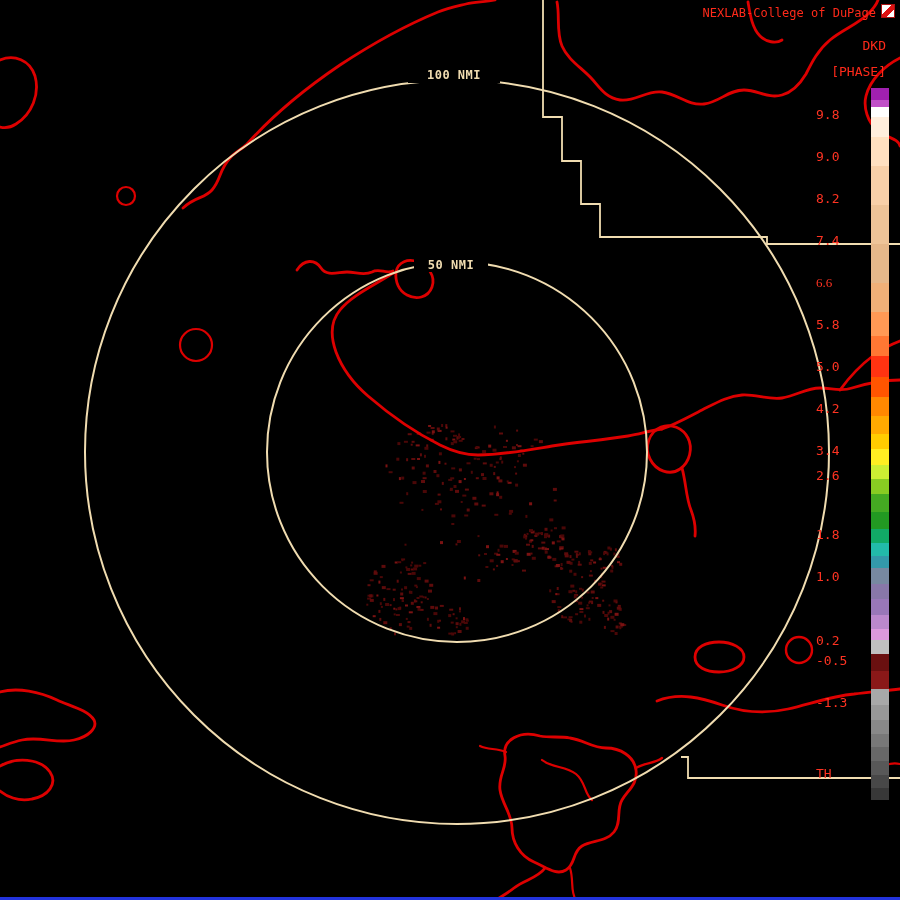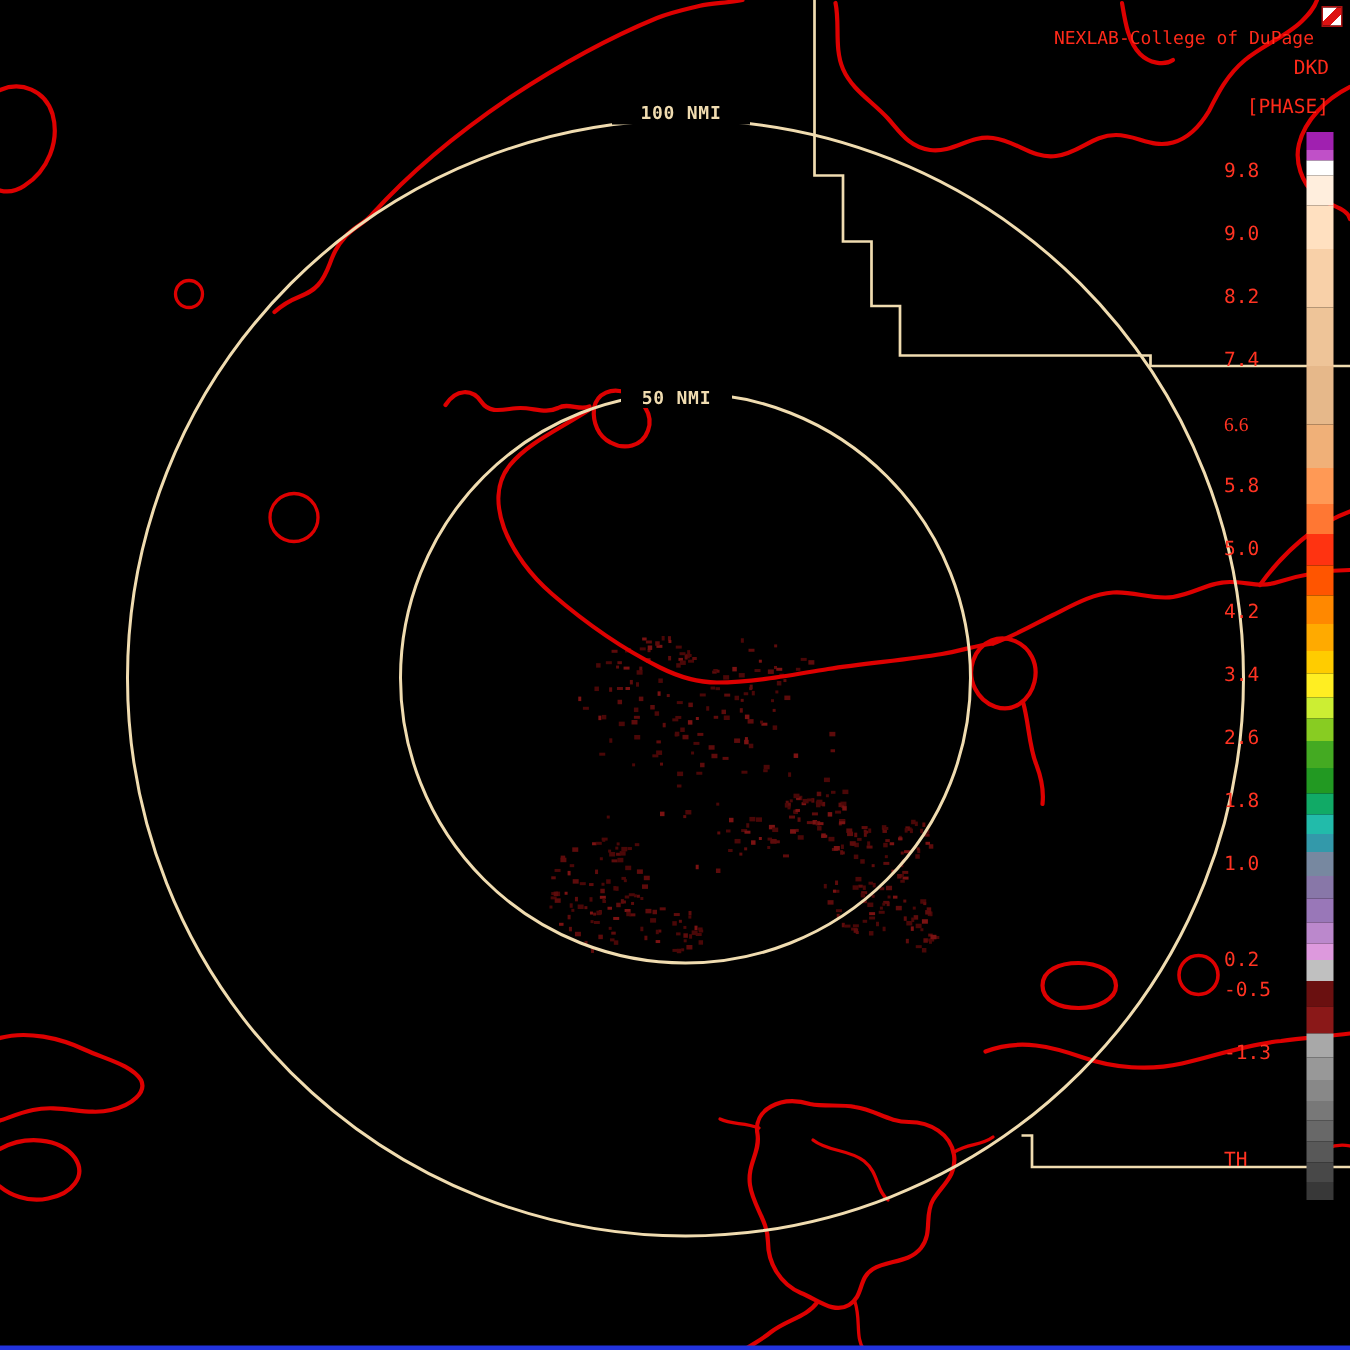--- a/index.html
+++ b/index.html
@@ -5,21 +5,21 @@
   html,body{margin:0;padding:0;background:#000;}
   .stage{
     position:relative;width:900px;height:900px;overflow:hidden;
     background:var(--bg,#000);
     font-family:"DejaVu Sans Mono","Liberation Mono",monospace;
   }
   .stage *{box-sizing:border-box;}
   svg{position:absolute;left:0;top:0;}
   .hdr-brand{
     position:absolute;top:6px;right:24px;
-    color:var(--hdr,#ff2a1a);font-size:12px;white-space:nowrap;margin-top:12px;
+    color:var(--hdr,#ff2a1a);font-size:12px;white-space:nowrap;
   }
   .logo{
     position:absolute;top:4px;right:5px;width:14px;height:14px;
     background:linear-gradient(135deg,#ffffff 0 40%,#dd1111 40% 70%,#ffffff 70% 100%);
     border:1px solid #aa1111;
   }
   .hdr-code{position:absolute;top:38px;right:14px;color:var(--hdr,#ff2a1a);font-size:13px;}
   .hdr-units{position:absolute;top:64px;right:14px;color:var(--hdr,#ff2a1a);font-size:13px;}
   .colorbar{
     position:absolute;left:871px;top:88px;width:18px;height:712px;
@@ -612,21 +612,21 @@
   <div id="tick-container">
       <div class="tick" style="top: 107px;">9.8</div>
       <div class="tick" style="top: 149px;">9.0</div>
       <div class="tick" style="top: 191px;">8.2</div>
       <div class="tick" style="top: 233px;">7.4</div>
       <div class="tick" style="top: 275px; font-family: Liberation Serif, serif;">6.6</div>
       <div class="tick" style="top: 317px;">5.8</div>
       <div class="tick" style="top: 359px;">5.0</div>
       <div class="tick" style="top: 401px;">4.2</div>
       <div class="tick" style="top: 443px;">3.4</div>
-      <div class="tick" style="top: 485px;">2.6</div>
+      <div class="tick" style="top: 468px;">2.6</div>
       <div class="tick" style="top: 527px;">1.8</div>
       <div class="tick" style="top: 569px;">1.0</div>
       <div class="tick" style="top: 611px; margin-top: 22px;">0.2</div>
       <div class="tick" style="top: 653px;">-0.5</div>
       <div class="tick" style="top: 695px;">-1.3</div>
     </div>
   <div class="tick" style="top:766px">TH</div>
 
   <div class="bottombar"></div>
 </div>

